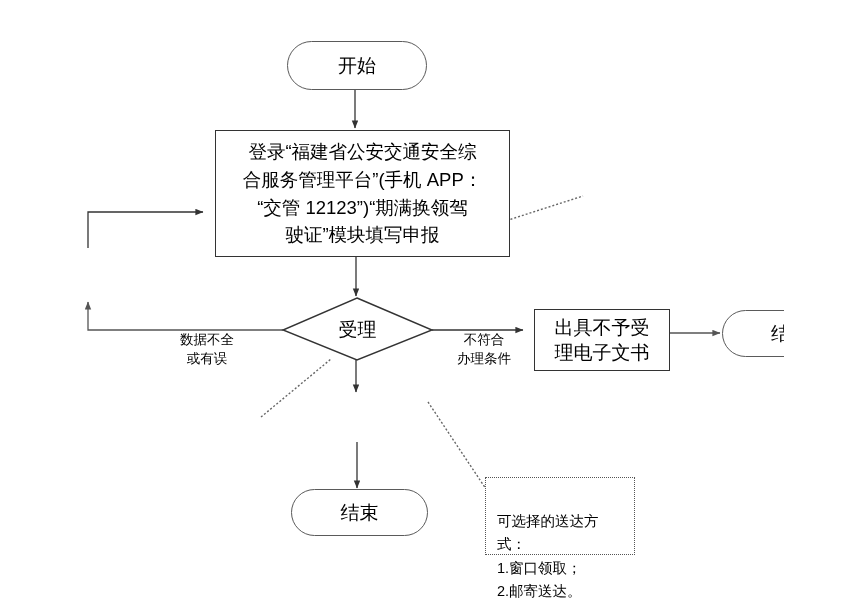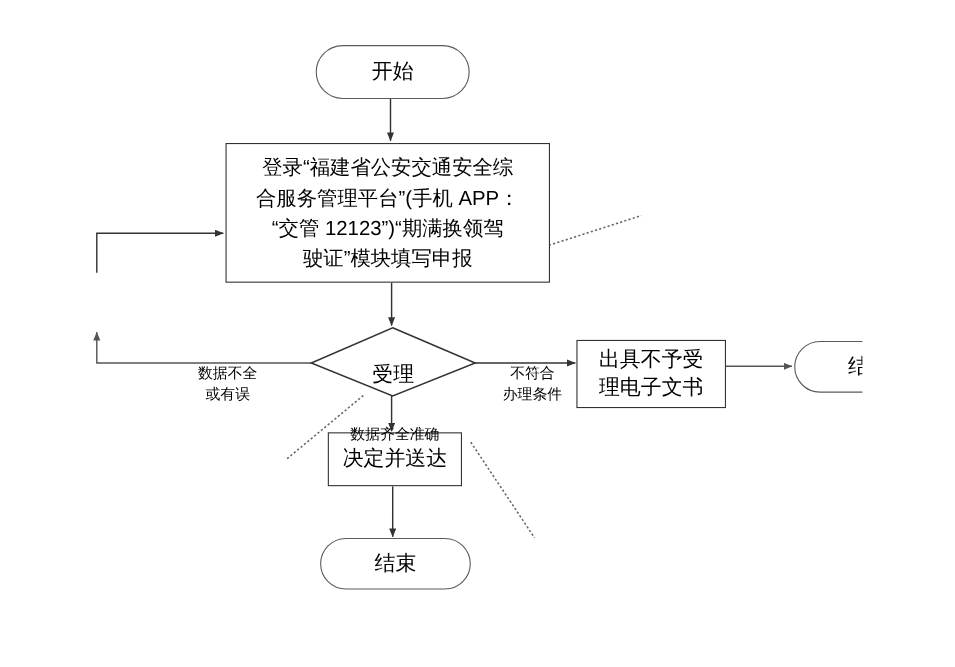--- a/index.html
+++ b/index.html
@@ -33,20 +33,21 @@
     white-space:pre-line;
   }
   .terminal{
     border:1.4px solid #5a5a5a;
     border-radius:999px;
     font-size:19px;
   }
   .process{
     border:1.4px solid #333333;
     font-size:19px;
+    margin-left:10px;
   }
   .process.main{
     font-size:18.5px;
     line-height:1.5;
     padding:4px 8px;
   }
   .decision-label{
     position:absolute;
     display:flex;
     align-items:center;
@@ -125,51 +126,50 @@
   </div>
 
   <div class="node process main" style="left:205px; top:130px; width:295px; height:127px;">
     <span>登录“福建省公安交通安全综
 合服务管理平台”(手机 APP：
 “交管 12123”)“期满换领驾
 驶证”模块填写申报</span>
   </div>
 
 
-  <div class="decision-label" style="left:283px; top:315px; width:149px; height:50px;">
+  <div class="decision-label" style="left:283px; top:305px; width:149px; height:50px;">
     <span>受理</span>
   </div>
 
   <div class="node process" style="left:524px; top:309px; width:136px; height:62px;">
     <span>出具不予受
 理电子文书</span>
   </div>
 
   <div class="node terminal" style="left:722px; top:310px; width:136px; height:47px;">
     <span>结束</span>
   </div>
 
-  <div class="node process" style="left:298px; top:393px; width:122px; height:49px;">
-    <span>决定并送达</span>
-  </div>
 
   <div class="node terminal" style="left:291px; top:489px; width:137px; height:47px;">
     <span>结束</span>
   </div>
 
   <div class="edge-label" style="left:438px; top:311px; width:92px;">
     <span>不符合
 办理条件</span>
   </div>
 
   <div class="edge-label" style="left:152px; top:311px; width:110px;">
     <span>数据不全
 或有误</span>
   </div>
 
-  <div class="edge-label" style="left:294px; top:366px; width:130px;">
-    <span>数据齐全准确</span>
-  </div>
 
 
 
+  <div class="note" style="left:485px; top:477px; width:150px; height:78px;">
+    <span>可选择的送达方式：
+1.窗口领取；
+2.邮寄送达。</span>
+  </div>
 
 </div>
 
 </body></html>

